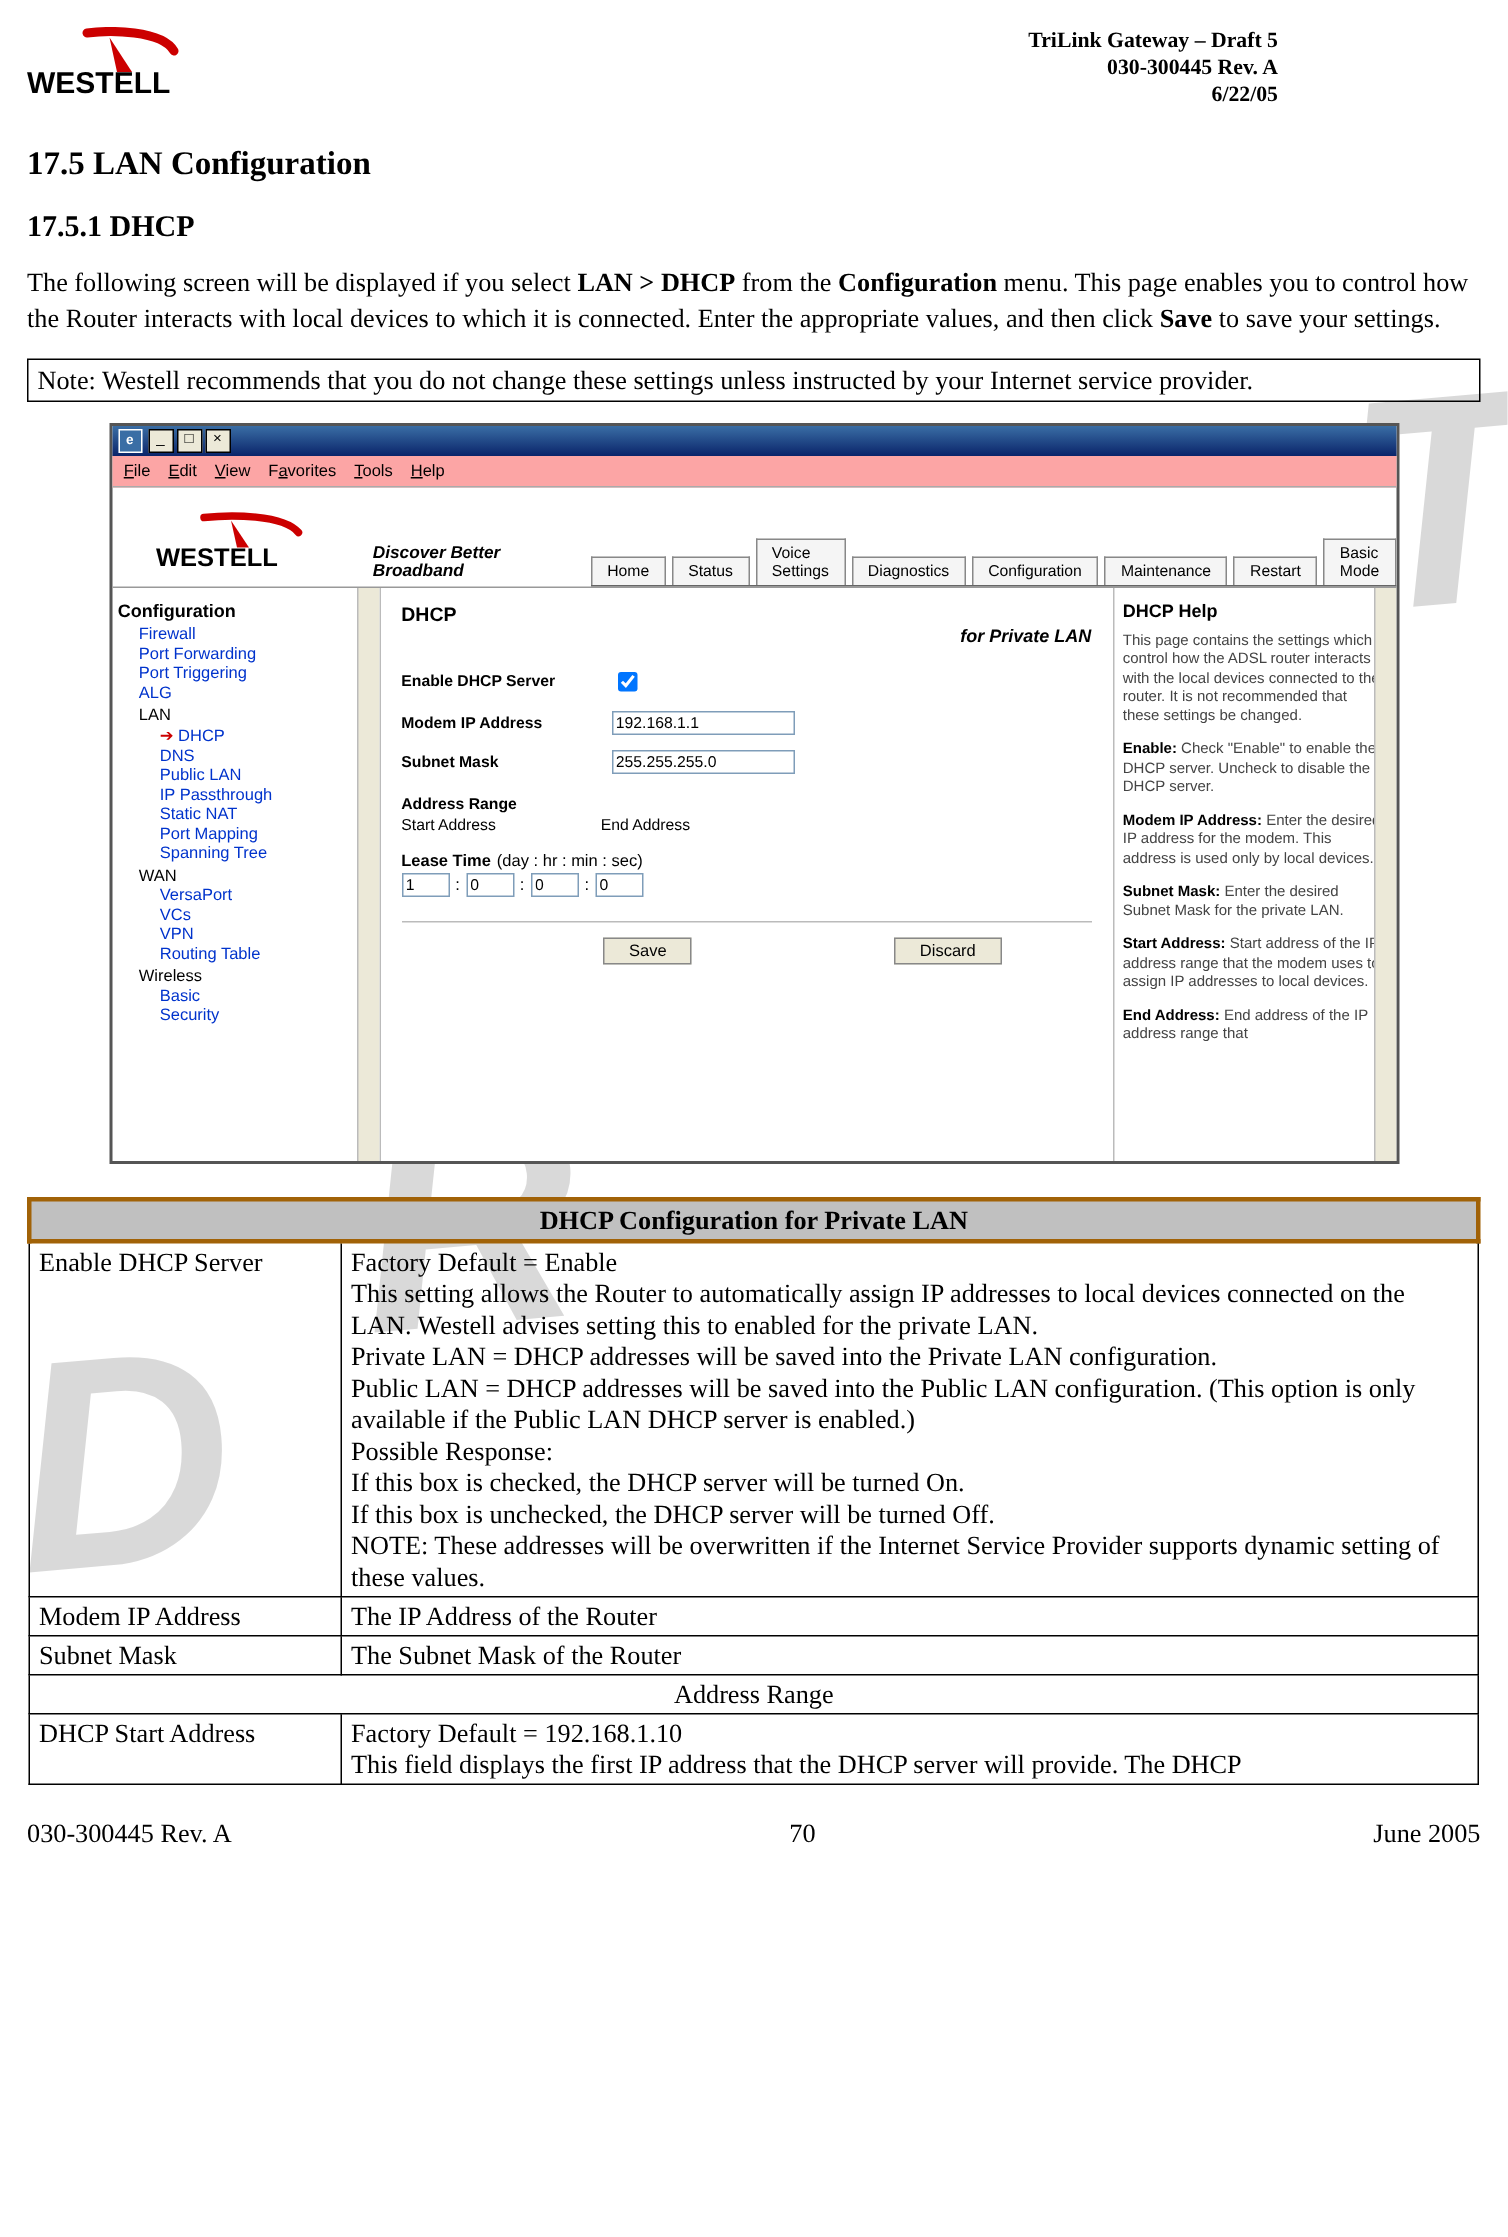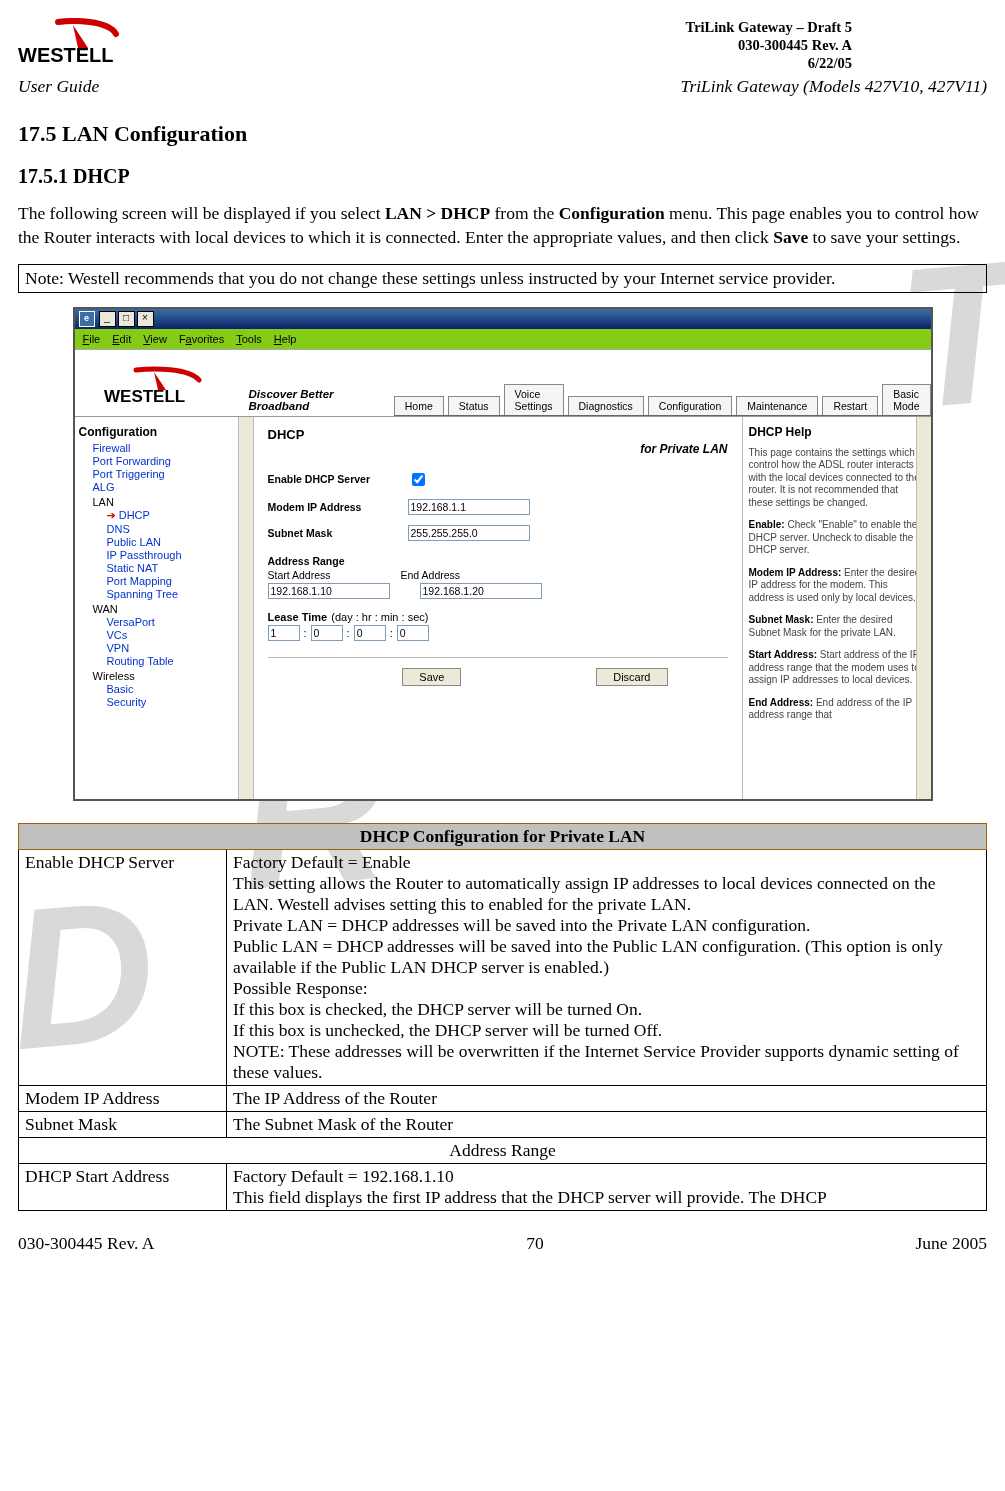--- a/index.html
+++ b/index.html
@@ -58,21 +58,21 @@
     background:#fff; box-sizing:border-box; display:flex; flex-direction:column;
   }
   .titlebar { background:linear-gradient(#3a6ea5,#0a246a); color:#fff; height:20px;
     display:flex; align-items:center; padding:0 4px; }
   .titlebar .ie-icon{ width:14px;height:14px;background:#3a6ea5;border:1px solid #fff;margin-right:4px;
     font-size:9px;line-height:12px;text-align:center;color:#fff;font-weight:bold;}
   .titlebar .title-text{flex:1;font-weight:bold;font-size:11px;white-space:nowrap;overflow:hidden;}
   .titlebar .winbtns{display:flex;gap:2px;}
   .titlebar .winbtn{width:15px;height:14px;background:#ece9d8;border:1px solid #000;font-size:10px;
     text-align:center;line-height:12px;color:#000;}
-  .menubar{background:#84cc16;height:20px;display:flex;align-items:center;gap:12px;
+  .menubar{background:#fca5a5;height:20px;display:flex;align-items:center;gap:12px;
     padding:0 8px;border-bottom:1px solid #aaa;}
   .menubar span{font-size:11px;}
   .menubar span u{text-decoration:underline;}
 
   .page-area{flex:1;display:flex;flex-direction:column;overflow:hidden;}
   .brand-row{display:flex;align-items:flex-end;height:66px;border-bottom:1px solid #999;padding:0 0 0 4px;}
   .brand-row .brand-logo{width:170px;height:60px;display:flex;flex-direction:column;align-items:center;justify-content:center;}
   .brand-row .tagline{font-style:italic;font-weight:bold;font-size:11.5px;margin:2px 6px 4px 0;}
   .tabs-row{flex:1;display:flex;align-items:flex-end;gap:0;border-bottom:1px solid #666;}
   .tab{border:1px solid #888;border-bottom:none;padding:3px 10px;font-size:10.5px;background:#f5f5f5;margin-left:4px;}
@@ -102,21 +102,21 @@
   .btnrow button{font-family:inherit;font-size:11px;border:1px solid #888;background:#ece9d8;padding:2px 16px;}
 
   .rpane{width:176px;border-left:1px solid #bbb;padding:8px 6px;font-size:10px;color:#444;position:relative;overflow:hidden;}
   .rpane h4{margin:0 0 8px 0;font-size:12px;font-weight:bold;color:#000;}
   .rpane p{margin:0 0 10px 0;line-height:1.25;}
   .rpane .b{font-weight:bold;color:#000;}
   .rpane .scroll-ph{position:absolute;top:0;right:0;height:100%;width:14px;background:#ece9d8;border-left:1px solid #bbb;}
 
   
   table.cfg{border-collapse:collapse;width:100%;font-size:17.5px;}
-  table.cfg th{background:#c0c0c0;font-weight:bold;text-align:center;border:1px solid #a16207;padding:2px 6px;}
+  table.cfg th{background:#c0c0c0;font-weight:bold;text-align:center;border:3px solid #a16207;padding:2px 6px;}
   table.cfg td{border:1px solid #000;padding:2px 6px;vertical-align:top;}
   table.cfg td.label{width:195px;}
   table.cfg td.subhdr{text-align:center;}
 
   .footer{display:flex;justify-content:space-between;margin-top:22px;font-size:17.5px;}
 </style>
 </head>
 <body>
 
 <div class="watermark-holder">
@@ -135,24 +135,20 @@
         <path d="M55 7 L70 30 L60 30 Z" fill="#c00"></path>
         <text x="0" y="44" font-family="Arial" font-weight="900" font-size="20" fill="#000">WESTELL</text>
       </svg>
     </div>
     <div class="head-center">
       <div>TriLink Gateway – Draft 5</div>
       <div>030-300445 Rev. A</div>
       <div>6/22/05</div>
     </div>
     <div style="width:135px"></div>
-  </div>
-  <div class="userguide-row">
-    <div>User Guide</div>
-    <div>TriLink Gateway (Models 427V10, 427V11)</div>
   </div>
 
   <h2 class="sec1">17.5 LAN Configuration</h2>
   <h3 class="sec2">17.5.1 DHCP</h3>
 
   <p class="body">
     <span>The following screen will be displayed if you select </span><span class="bold">LAN &gt; DHCP</span><span> from the </span><span class="bold">Configuration</span><span> menu. This page enables you to control how the Router interacts with local devices to which it is connected. Enter the appropriate values, and then click </span><span class="bold">Save</span><span> to save your settings.</span>
   </p>
 
   <div class="note-box">Note: Westell recommends that you do not change these settings unless instructed by your Internet service provider.</div>
@@ -243,24 +239,20 @@
             <label>Subnet Mask</label>
             <input class="ip" type="text" value="255.255.255.0" style="">
           </div>
           <div class="frow hdrrow">
               <label style="font-weight:bold">Address Range</label>
             </div>
           <div class="addr-labels">
             <span>Start Address</span>
             <span>End Address</span>
           </div>
-          <div class="frow" style="margin-top:2px;gap:30px;">
-            <input class="ip" type="text" value="192.168.1.10" style="">
-            <input class="ip" type="text" value="192.168.1.20" style="">
-          </div>
           <div class="frow hdrrow" style="margin-top:12px;">
             <span style="font-weight:bold">Lease Time</span>
             <span style="margin-left:4px;">(day : hr : min : sec)</span>
           </div>
           <div class="frow" style="margin-top:2px;gap:4px;">
             <input class="t" type="text" value="1" style="">
               <span>:</span>
             <input class="t" type="text" value="0" style="">
               <span>:</span>
             <input class="t" type="text" value="0" style="">

